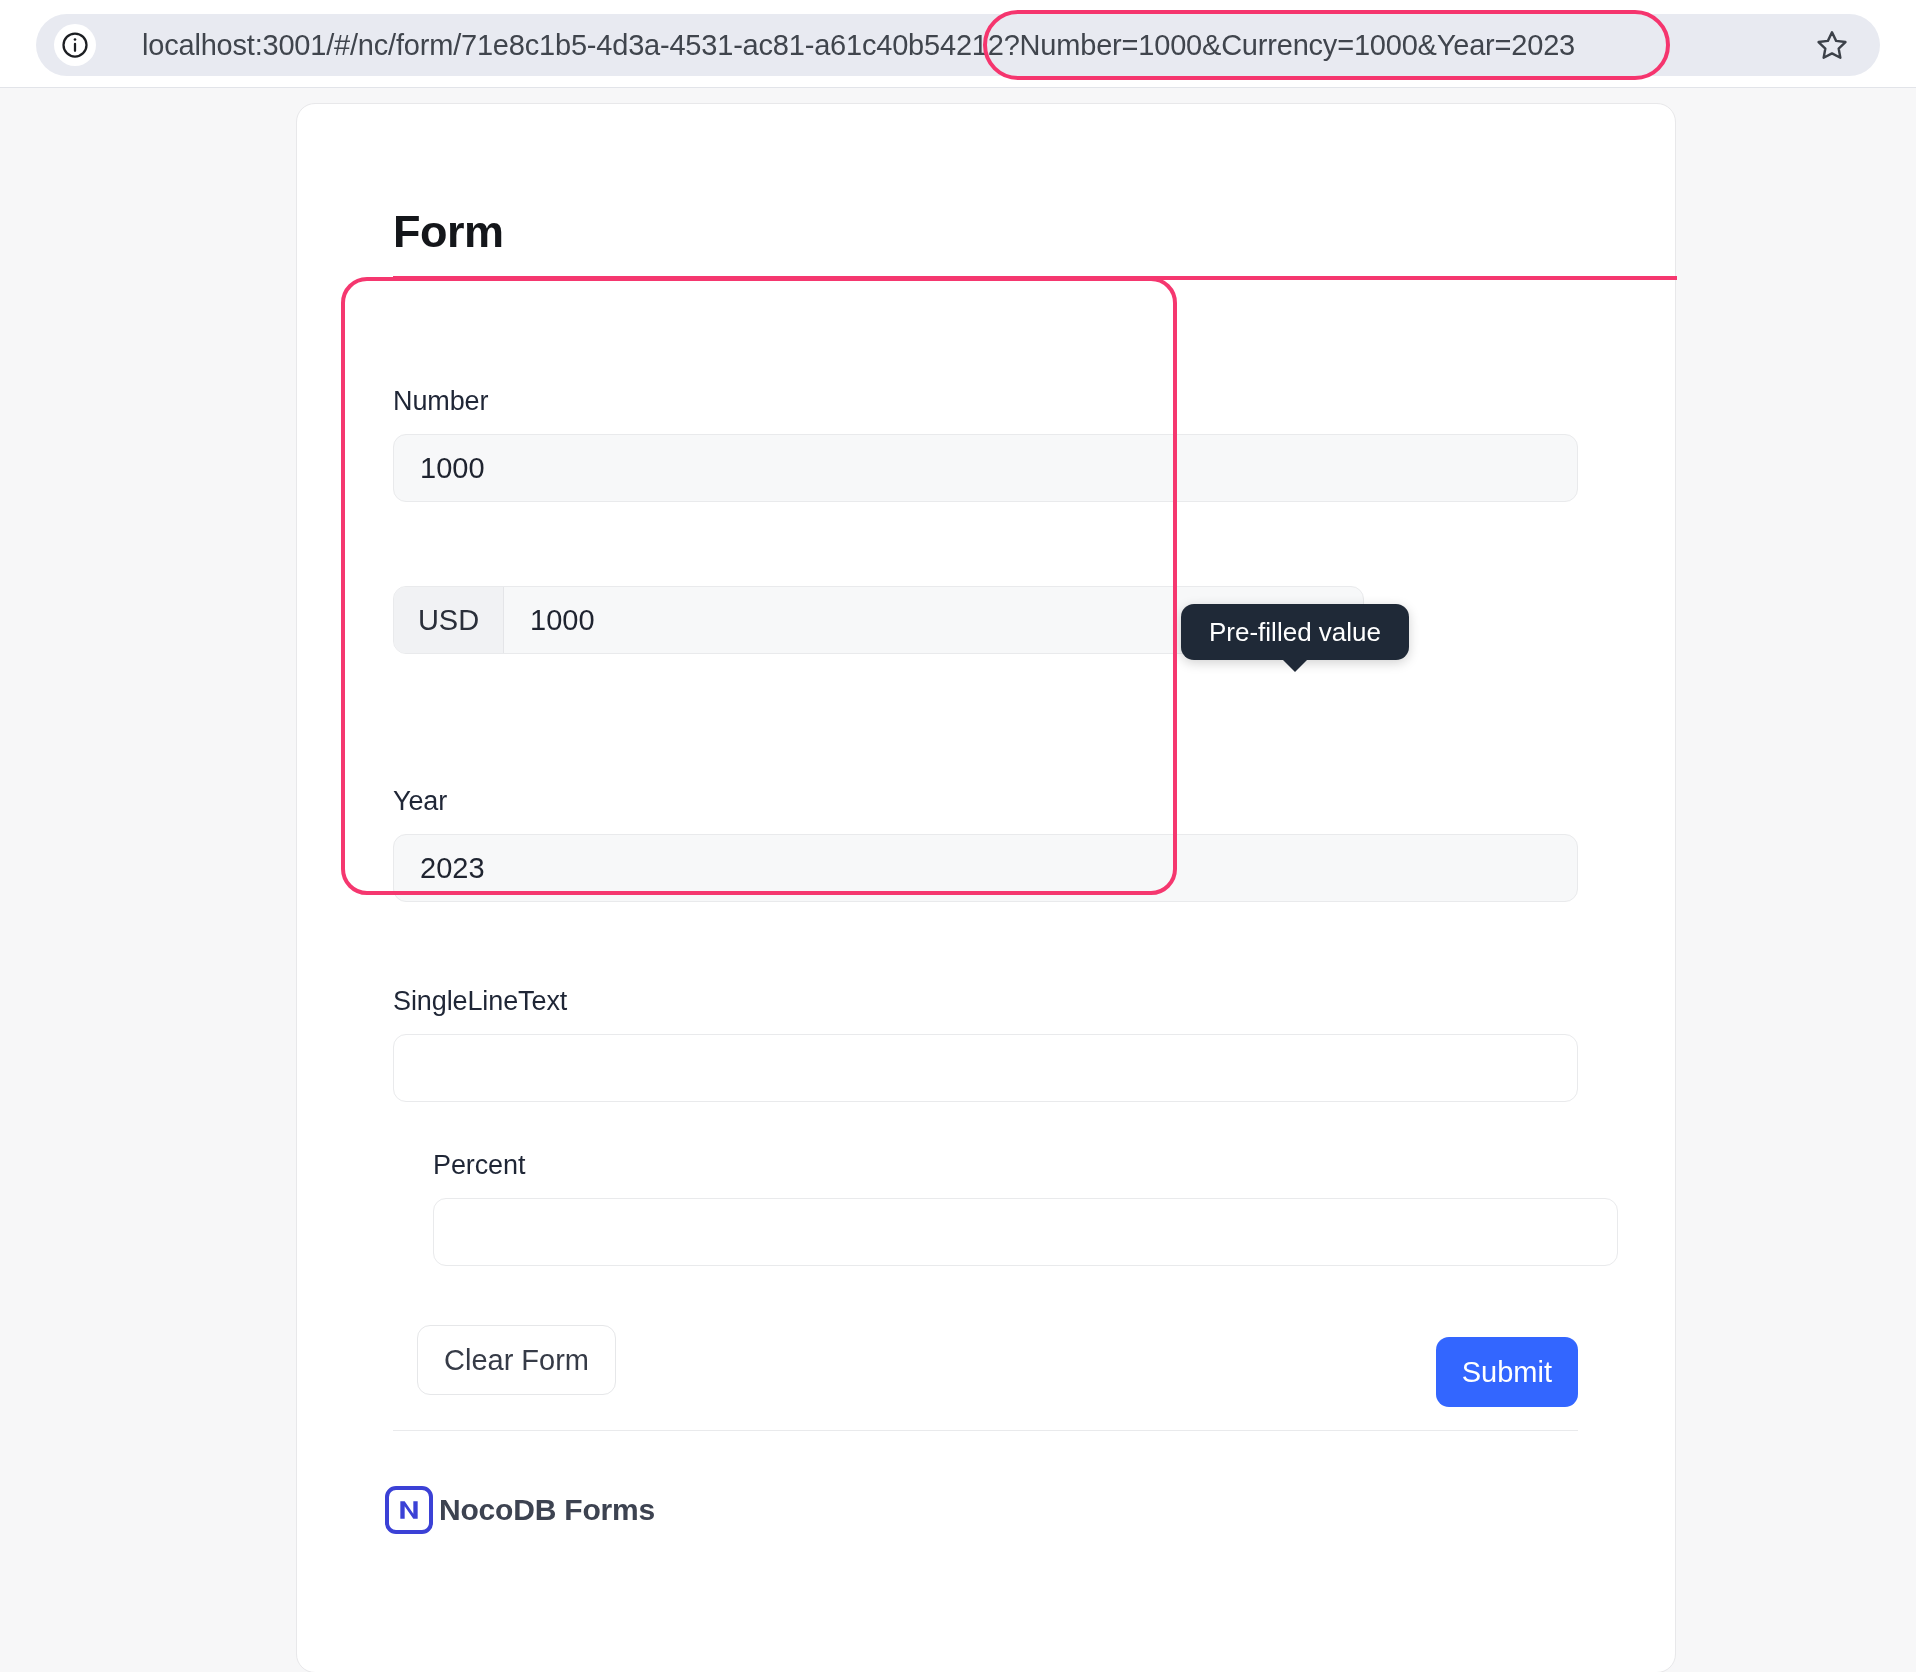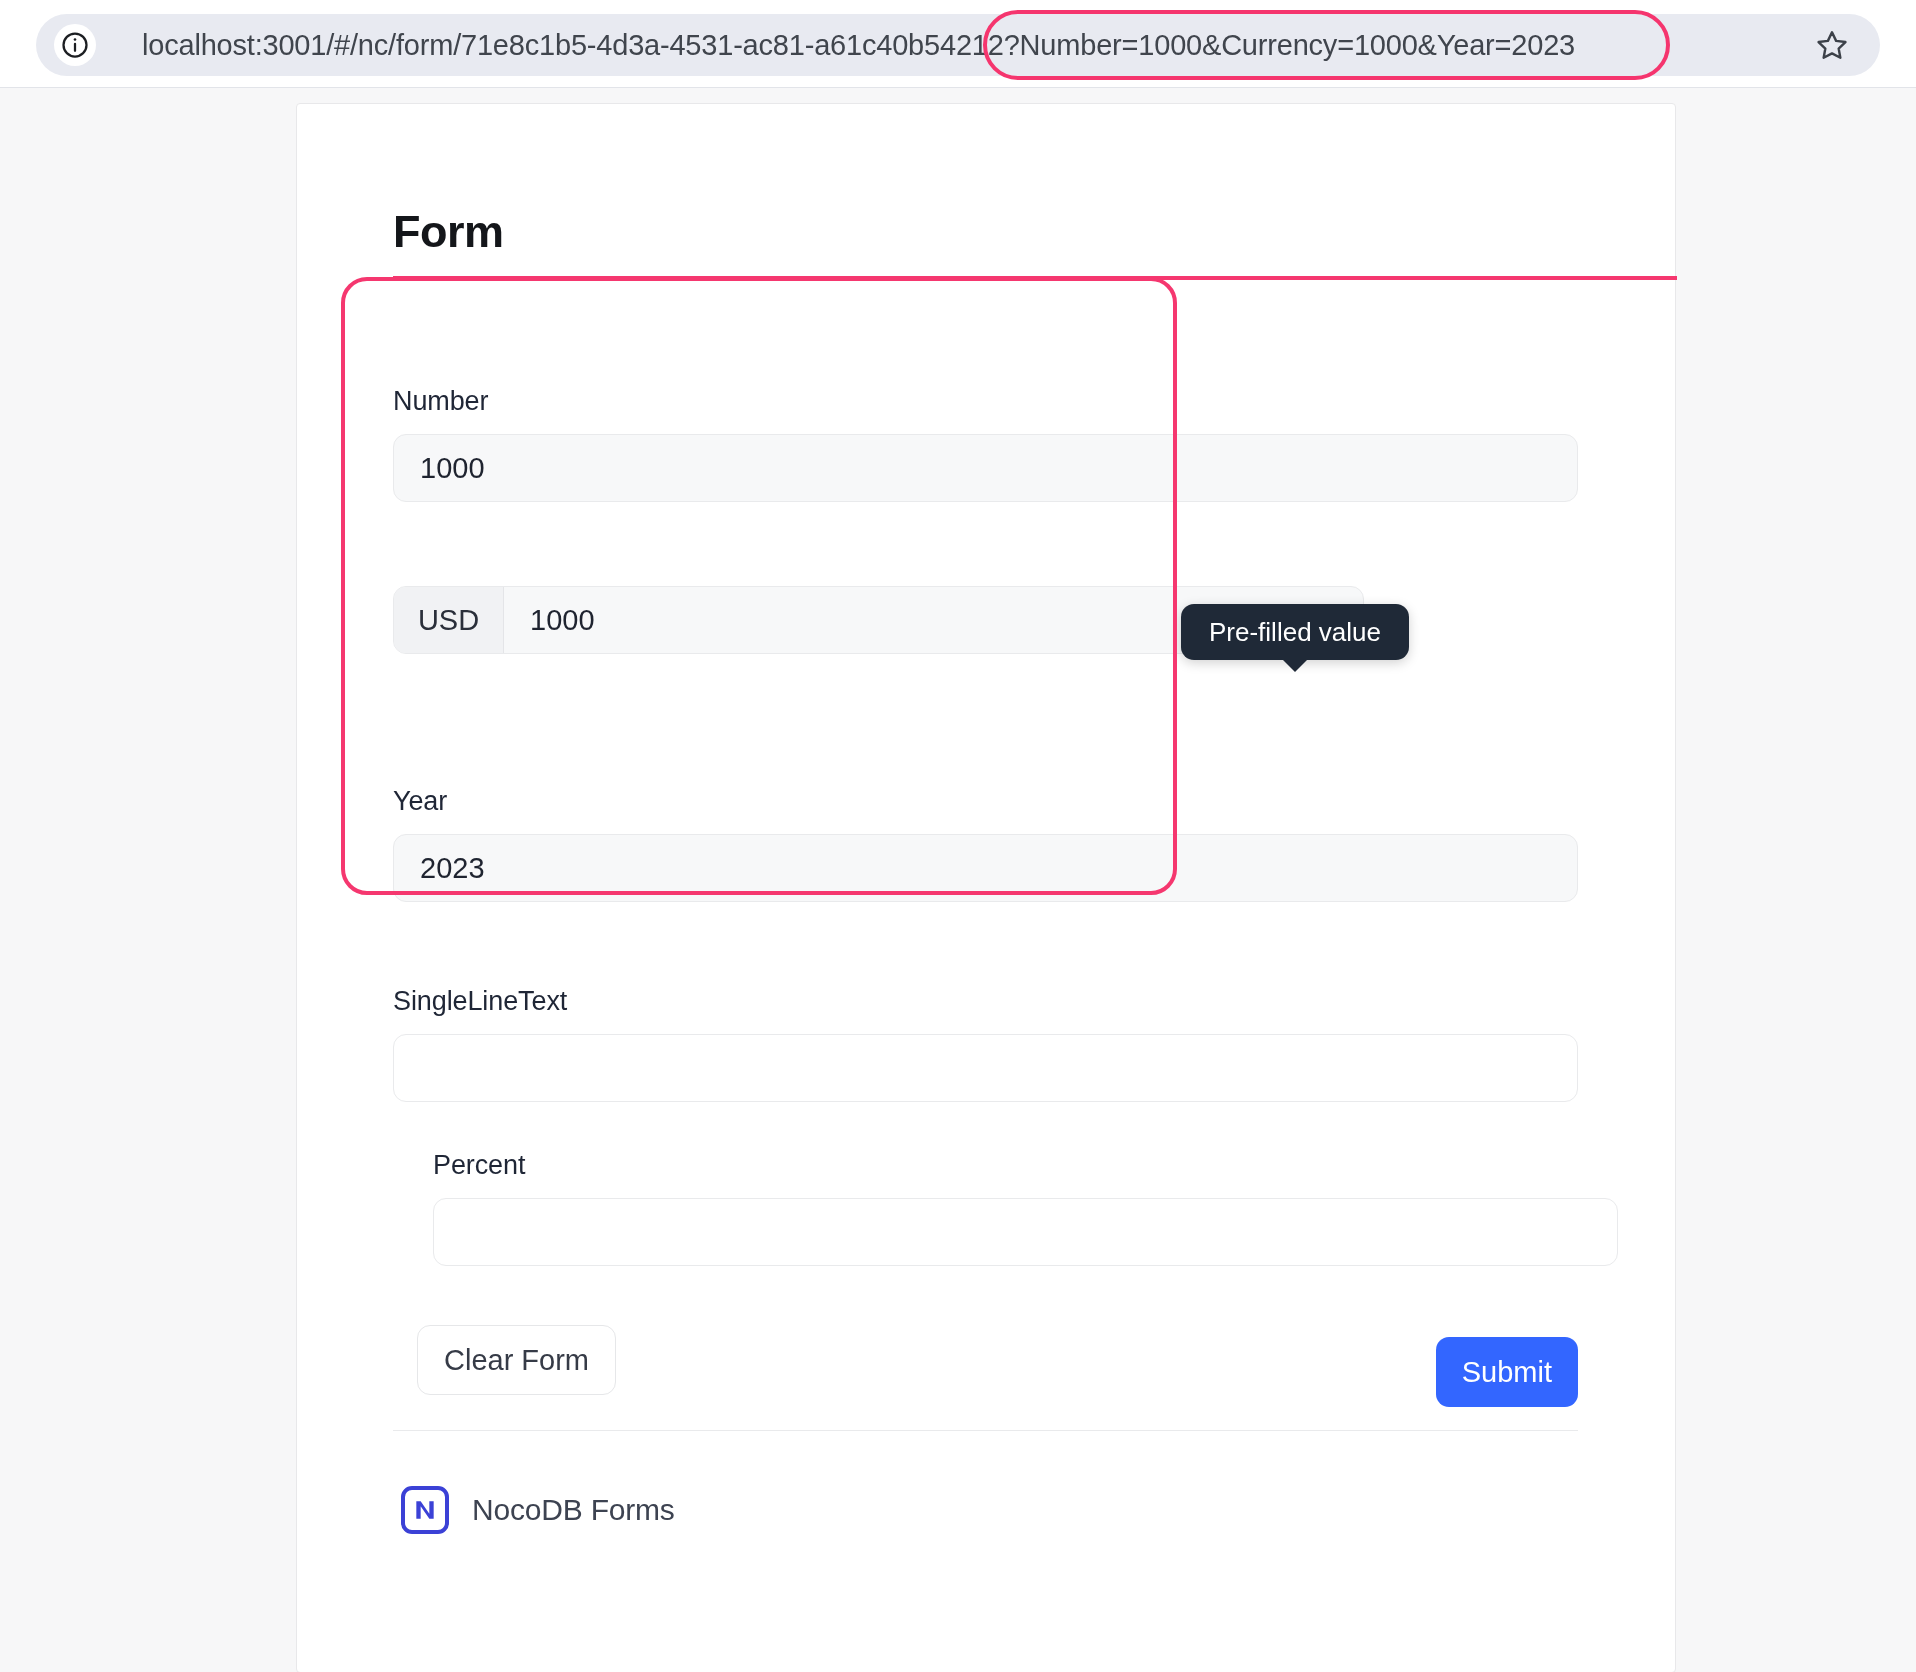--- a/index.html
+++ b/index.html
@@ -95,21 +95,21 @@
   }
 
   
   .form-card {
     position: absolute;
     left: 296px; top: 103px;
     width: 1380px;
     height: 1570px;
     background: #ffffff;
     border: 1px solid #e8e8ea;
-    border-radius: 4px;
+    border-radius: 19px;
   }
 
   .form-title {
     position: absolute;
     left: 96px; top: 102px;
     font-size: 45px;
     font-weight: bold;
     color: #14161a;
     letter-spacing: -0.5px;
   }
@@ -254,24 +254,25 @@
   
   .footer-rule {
     position: absolute;
     left: 96px; top: 1326px;
     width: 1185px;
     height: 1px;
     background: #e9eaec;
   }
   .footer-brand {
     position: absolute;
-    left: 104px; top: 1382px;
-    display: flex;
-    align-items: center;
-    gap: 23px;
+    left: 88px; top: 1382px;
+    display: flex;
+    align-items: center;
+    gap: 6px;
+    font-weight: bold;
   }
   .brand-logo {
     width: 48px; height: 48px;
     border: 4px solid #3b41d6;
     border-radius: 11px;
     display: flex;
     align-items: center;
     justify-content: center;
     background: #ffffff;
   }

